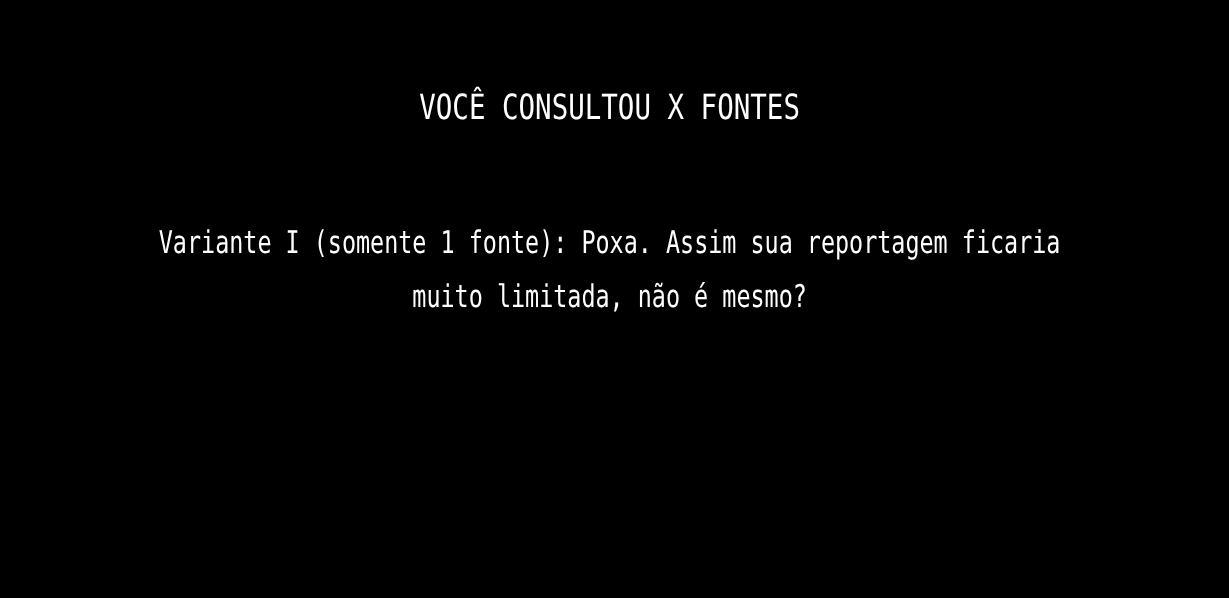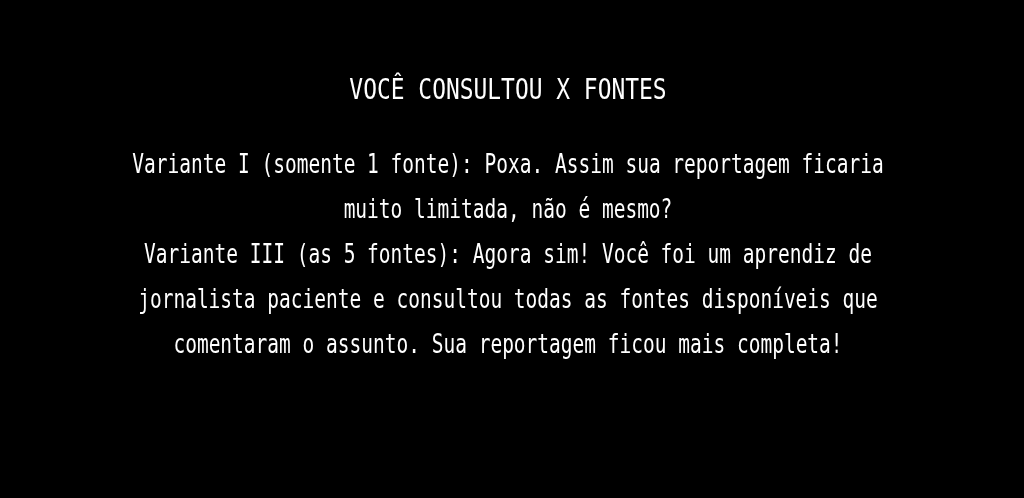--- a/index.html
+++ b/index.html
@@ -33,20 +33,21 @@
     letter-spacing: 0;
   }
   .narration {
     position: absolute;
     top: 142px;
     left: 0;
     width: 100%;
   }
   .variant-block {
     width: 100%;
+    margin-top: 39px;
   }
   .line {
     width: 100%;
     height: 45px;
     line-height: 45px;
     text-align: center;
     font-size: 26px;
     font-weight: 400;
     color: #ffffff;
     transform: scaleX(0.75);
@@ -62,21 +63,16 @@
   <div class="screen-title">VOCÊ CONSULTOU X FONTES</div>
 
   <div class="narration">
 
     <div class="variant-block">
       <div class="line">Variante I (somente 1 fonte): Poxa. Assim sua reportagem ficaria</div>
       <div class="line">muito limitada, não é mesmo?</div>
     </div>
 
 
-    <div class="variant-block">
-      <div class="line">Variante III (as 5 fontes): Agora sim! Você foi um aprendiz de</div>
-      <div class="line">jornalista paciente e consultou todas as fontes disponíveis que</div>
-      <div class="line">comentaram o assunto. Sua reportagem ficou mais completa!</div>
-    </div>
 
   </div>
 
 </div>
 
 </body></html>

